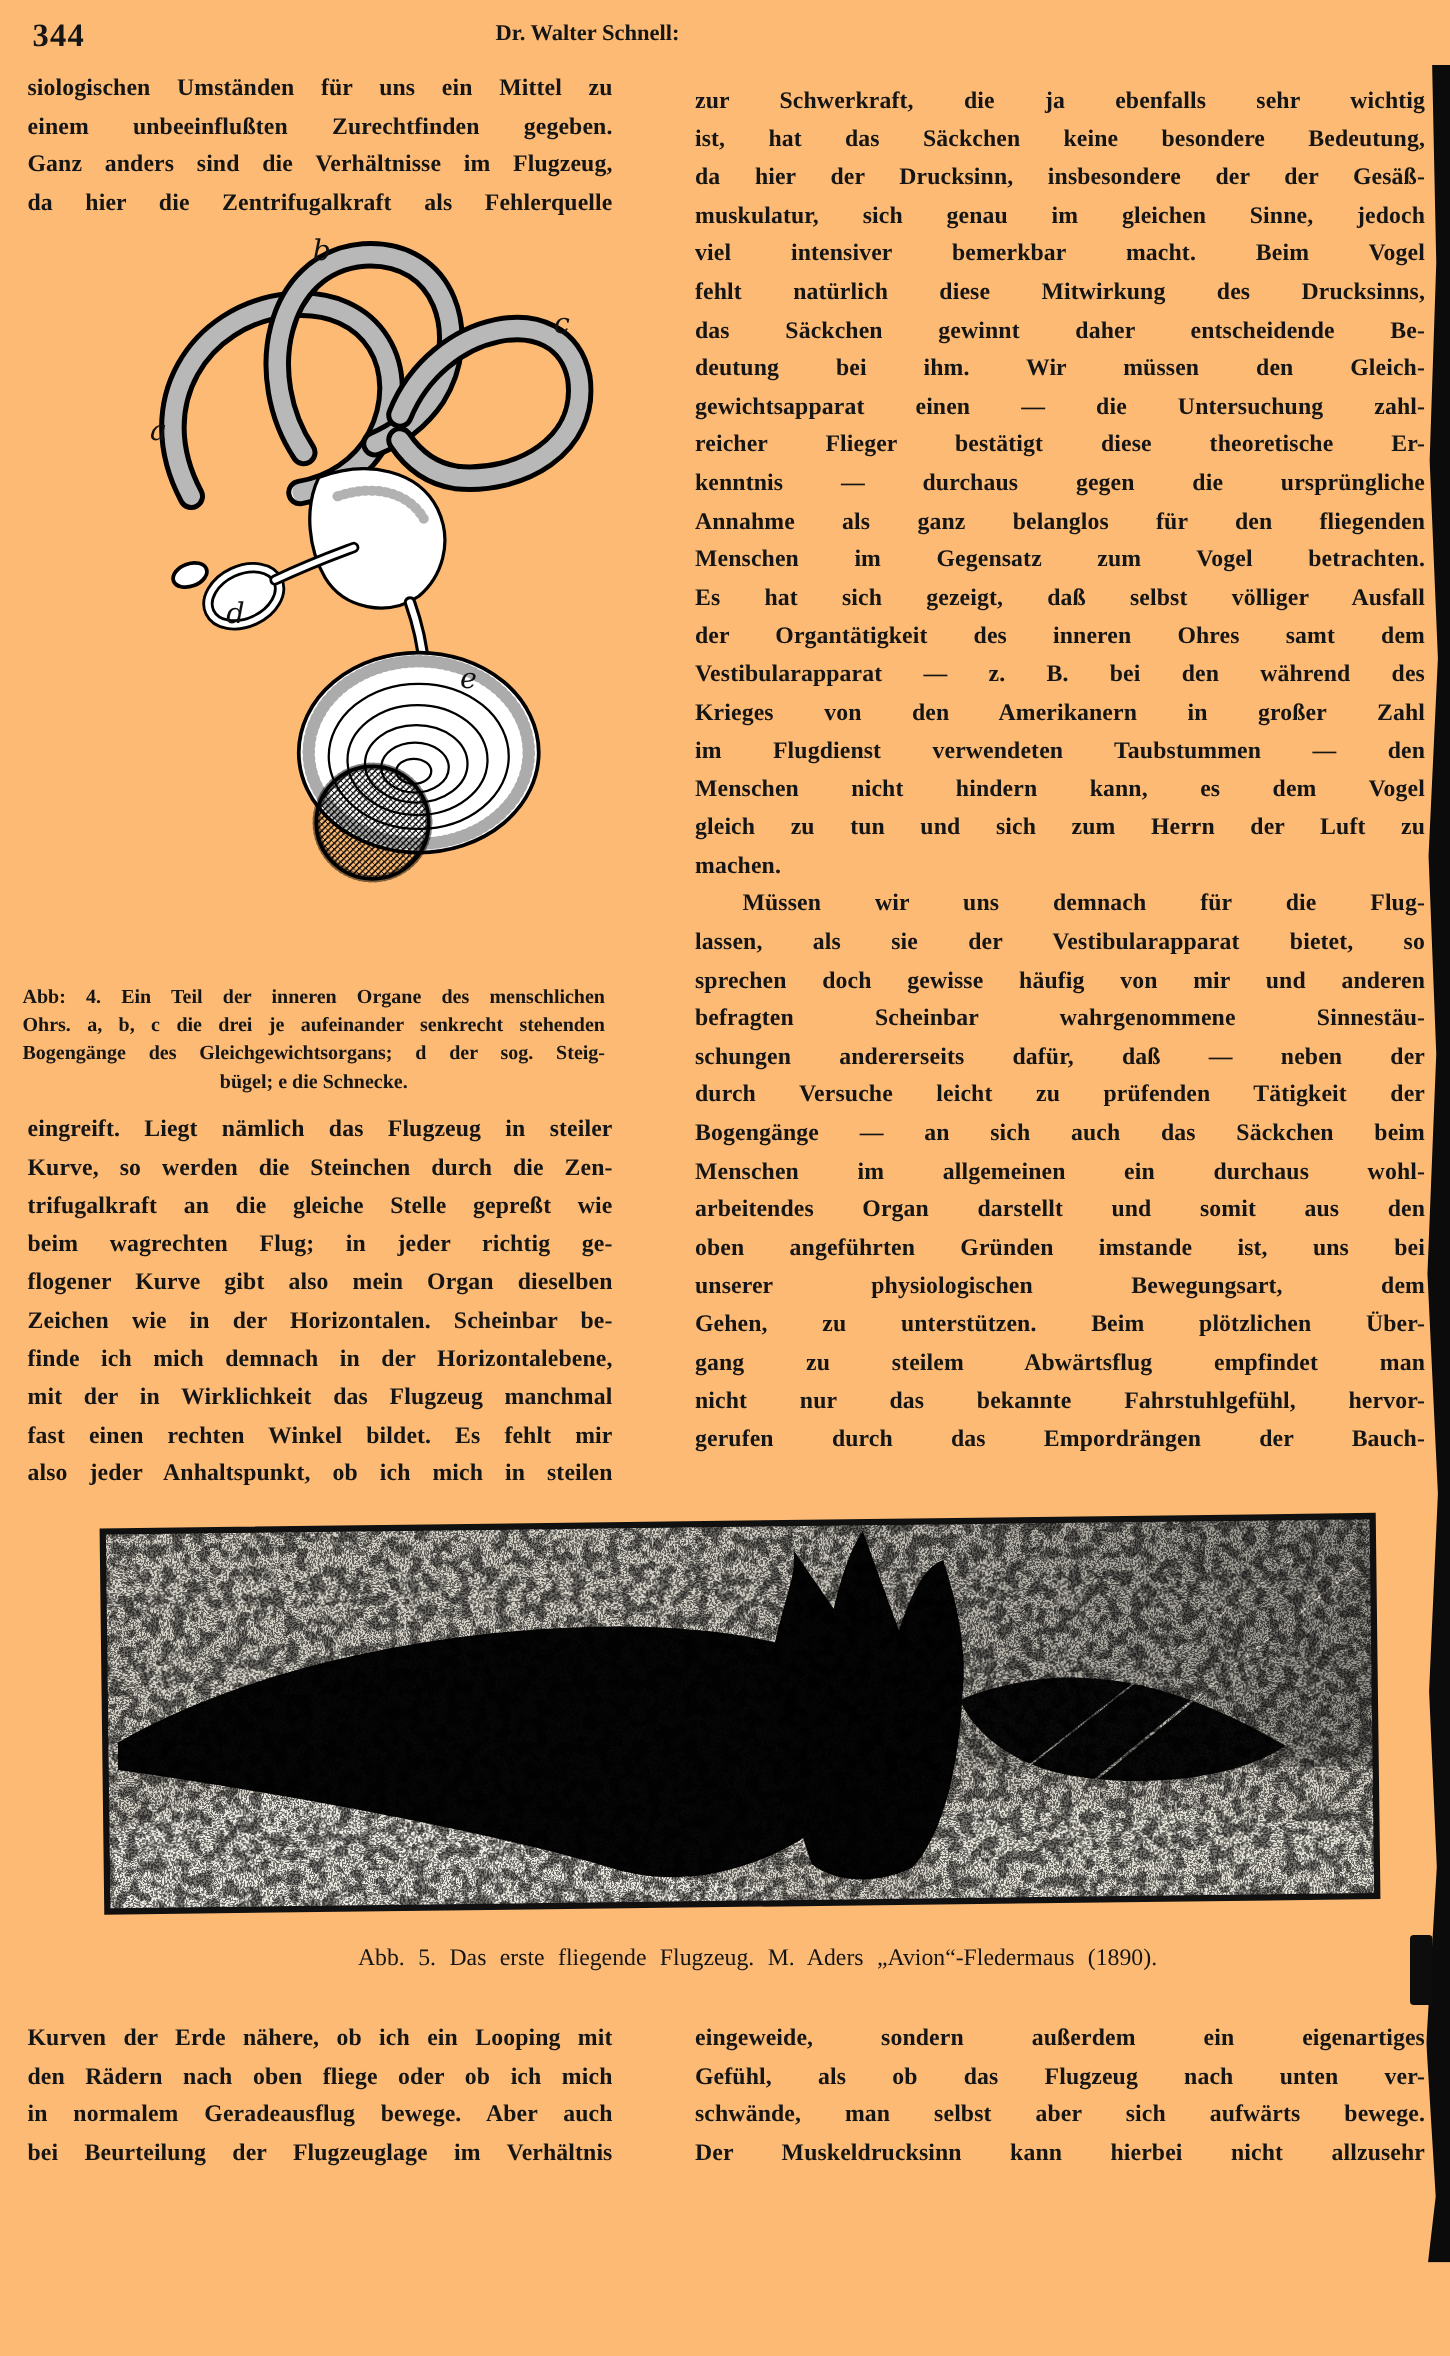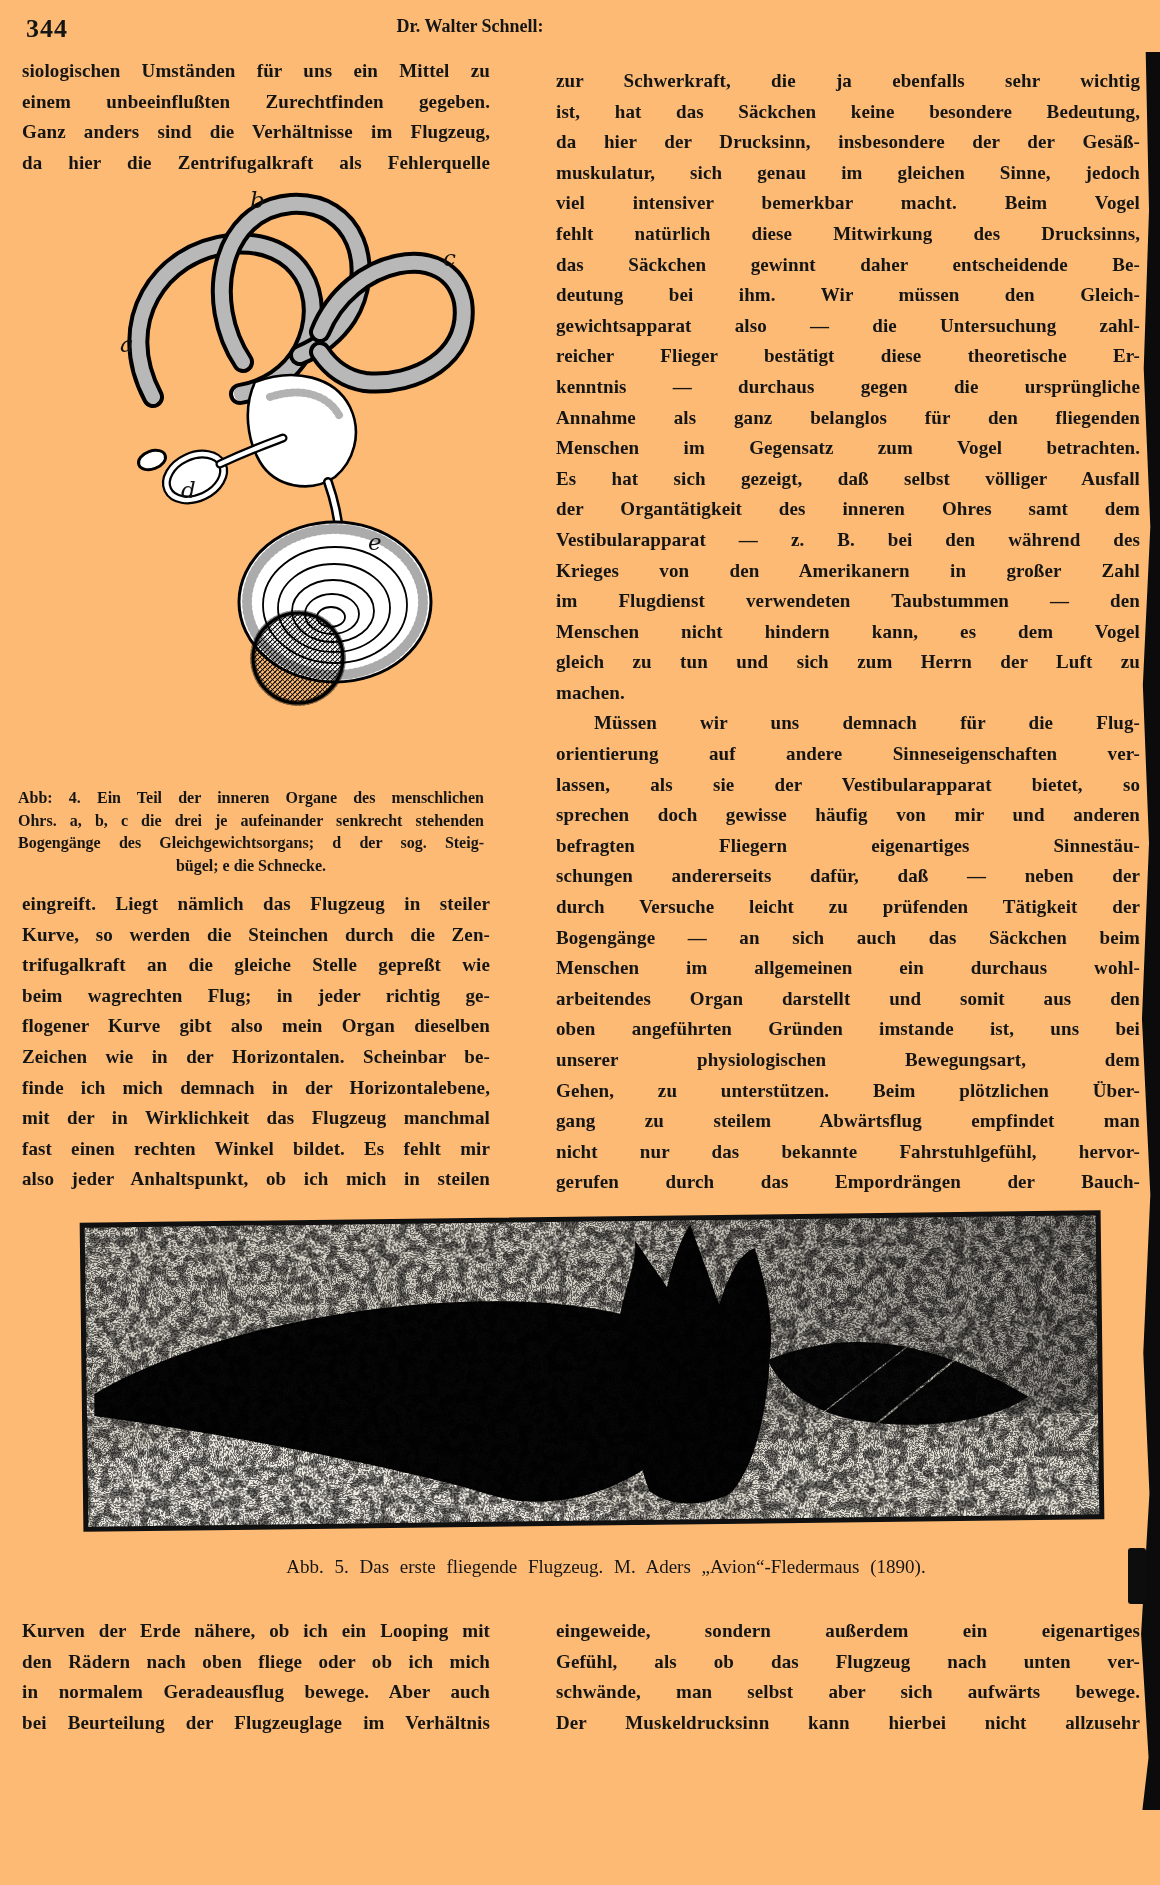--- a/index.html
+++ b/index.html
@@ -121,40 +121,39 @@
   <div id="rcol" class="tcol">
     <div>
         <div class="tline">zur Schwerkraft, die ja ebenfalls sehr wichtig</div>
         <div class="tline">ist, hat das Säckchen keine besondere Bedeutung,</div>
         <div class="tline">da hier der Drucksinn, insbesondere der der Gesäß-</div>
         <div class="tline">muskulatur, sich genau im gleichen Sinne, jedoch</div>
         <div class="tline">viel intensiver bemerkbar macht. Beim Vogel</div>
         <div class="tline">fehlt natürlich diese Mitwirkung des Drucksinns,</div>
         <div class="tline">das Säckchen gewinnt daher entscheidende Be-</div>
         <div class="tline">deutung bei ihm. Wir müssen den Gleich-</div>
-        <div class="tline">gewichtsapparat also — die Untersuchung zahl-</div>
+        <div class="tline">gewichtsapparat einen — die Untersuchung zahl-</div>
         <div class="tline">reicher Flieger bestätigt diese theoretische Er-</div>
         <div class="tline">kenntnis — durchaus gegen die ursprüngliche</div>
         <div class="tline">Annahme als ganz belanglos für den fliegenden</div>
         <div class="tline">Menschen im Gegensatz zum Vogel betrachten.</div>
         <div class="tline">Es hat sich gezeigt, daß selbst völliger Ausfall</div>
         <div class="tline">der Organtätigkeit des inneren Ohres samt dem</div>
         <div class="tline">Vestibularapparat — z. B. bei den während des</div>
         <div class="tline">Krieges von den Amerikanern in großer Zahl</div>
         <div class="tline">im Flugdienst verwendeten Taubstummen — den</div>
         <div class="tline">Menschen nicht hindern kann, es dem Vogel</div>
         <div class="tline">gleich zu tun und sich zum Herrn der Luft zu</div>
         <div class="tline">machen.</div>
       </div>
     <div class="indent-first">
         <div class="tline">Müssen wir uns demnach für die Flug-</div>
-        <div class="tline">orientierung auf andere Sinneseigenschaften ver-</div>
         <div class="tline">lassen, als sie der Vestibularapparat bietet, so</div>
         <div class="tline">sprechen doch gewisse häufig von mir und anderen</div>
-        <div class="tline">befragten Fliegern eigenartiges Sinnestäu-</div>
+        <div class="tline">befragten Scheinbar wahrgenommene Sinnestäu-</div>
         <div class="tline">schungen andererseits dafür, daß — neben der</div>
         <div class="tline">durch Versuche leicht zu prüfenden Tätigkeit der</div>
         <div class="tline">Bogengänge — an sich auch das Säckchen beim</div>
         <div class="tline">Menschen im allgemeinen ein durchaus wohl-</div>
         <div class="tline">arbeitendes Organ darstellt und somit aus den</div>
         <div class="tline">oben angeführten Gründen imstande ist, uns bei</div>
         <div class="tline">unserer physiologischen Bewegungsart, dem</div>
         <div class="tline">Gehen, zu unterstützen. Beim plötzlichen Über-</div>
         <div class="tline">gang zu steilem Abwärtsflug empfindet man</div>
         <div class="tline">nicht nur das bekannte Fahrstuhlgefühl, hervor-</div>

